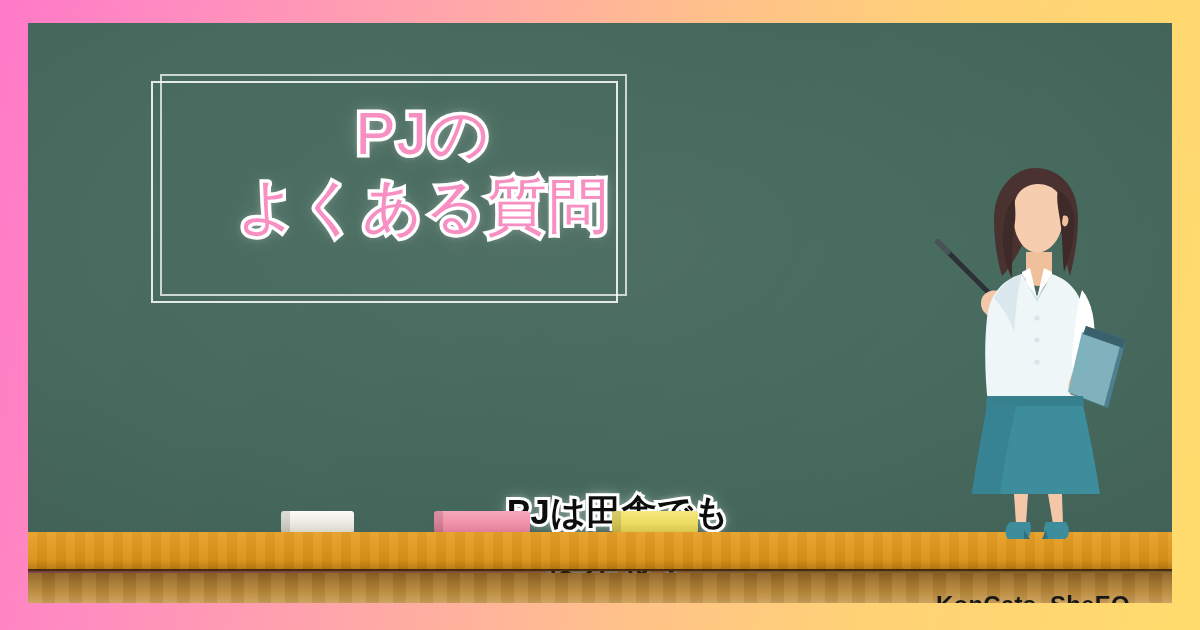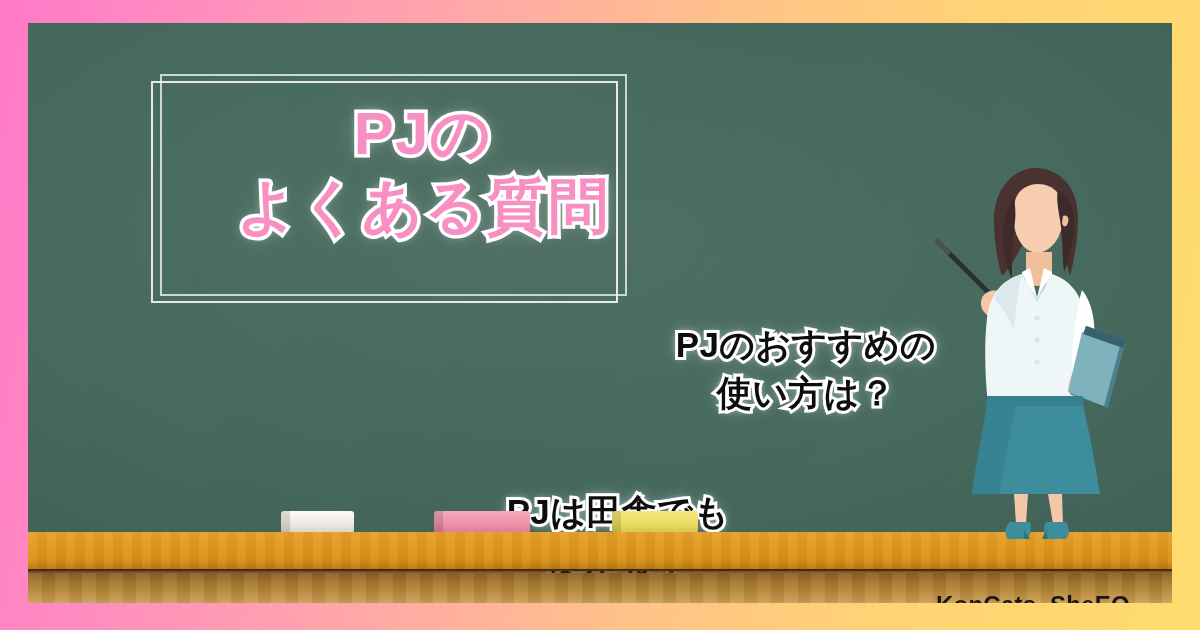--- a/index.html
+++ b/index.html
@@ -129,21 +129,21 @@
 
   
   #title {
     position: absolute;
     left: 123px;
     top: 74px;
     width: 544px;
     text-align: center;
     font-size: 60px;
     line-height: 1.22;
-    font-weight: 700;
+    font-weight: 400;
     letter-spacing: .02em;
     color: #f78fc2;
     -webkit-text-stroke: 7px #ffffff;
     paint-order: stroke fill;
     text-shadow:
       0 0 10px rgba(255,255,255,.55),
       0 0 22px rgba(255,255,255,.30);
     white-space: pre-line;
   }
 
@@ -198,22 +198,20 @@
       <div id="board-noise"></div>
       <div id="board-vignette"></div>
     </div>
 
     <div class="frame" id="frame-back"></div>
     <div class="frame" id="frame-front"></div>
 
     <div id="title">PJの
 よくある質問</div>
 
-    <div class="question" id="q-usage">PJのおすすめの
-使い方は？</div>
     <div class="question" id="q-rural">PJは田舎でも
 使える？</div>
 
     <div class="chalk" id="chalk-white">
         <span class="cap"></span>
       </div>
     <div class="chalk" id="chalk-pink">
         <span class="cap"></span>
       </div>
     <div class="chalk" id="chalk-yellow">

